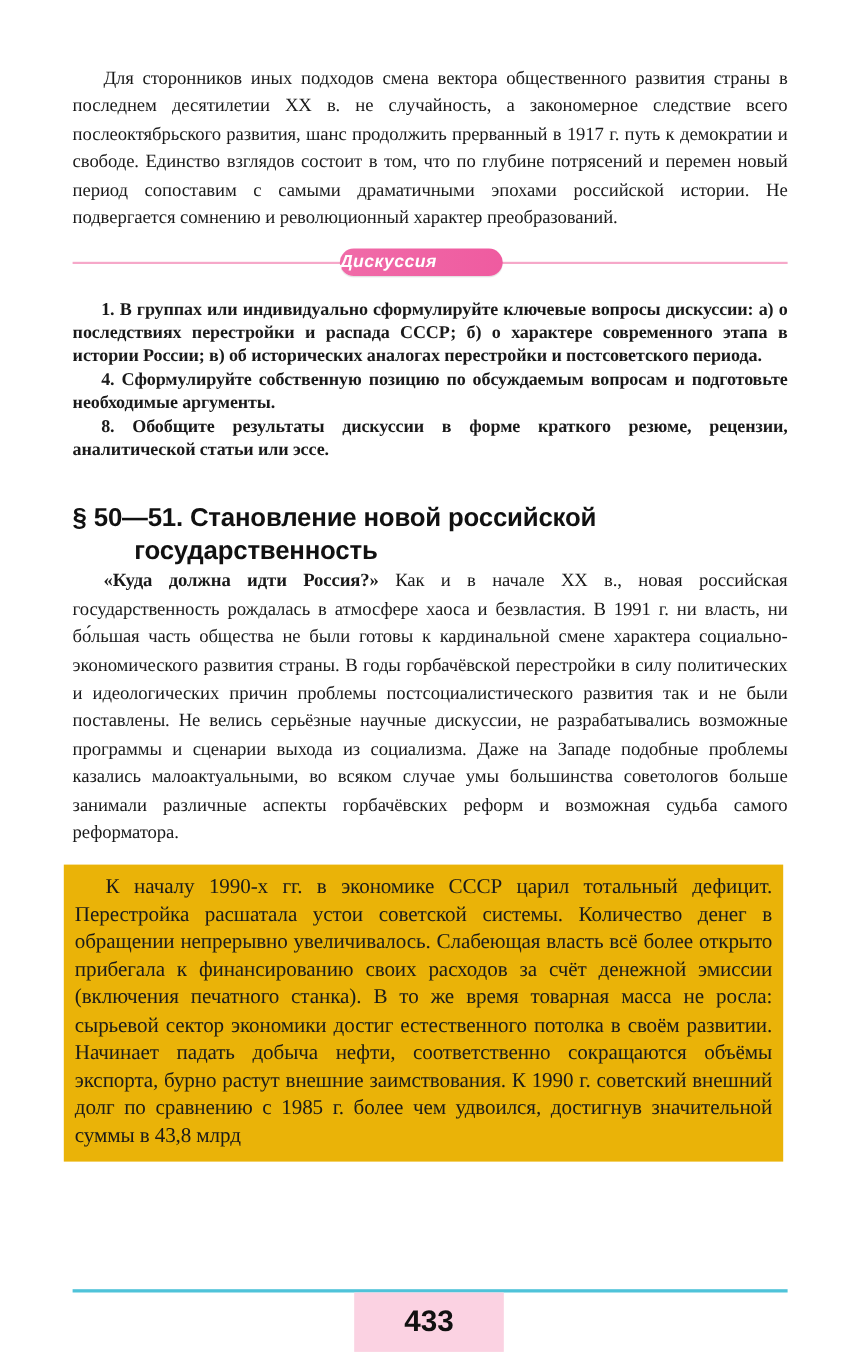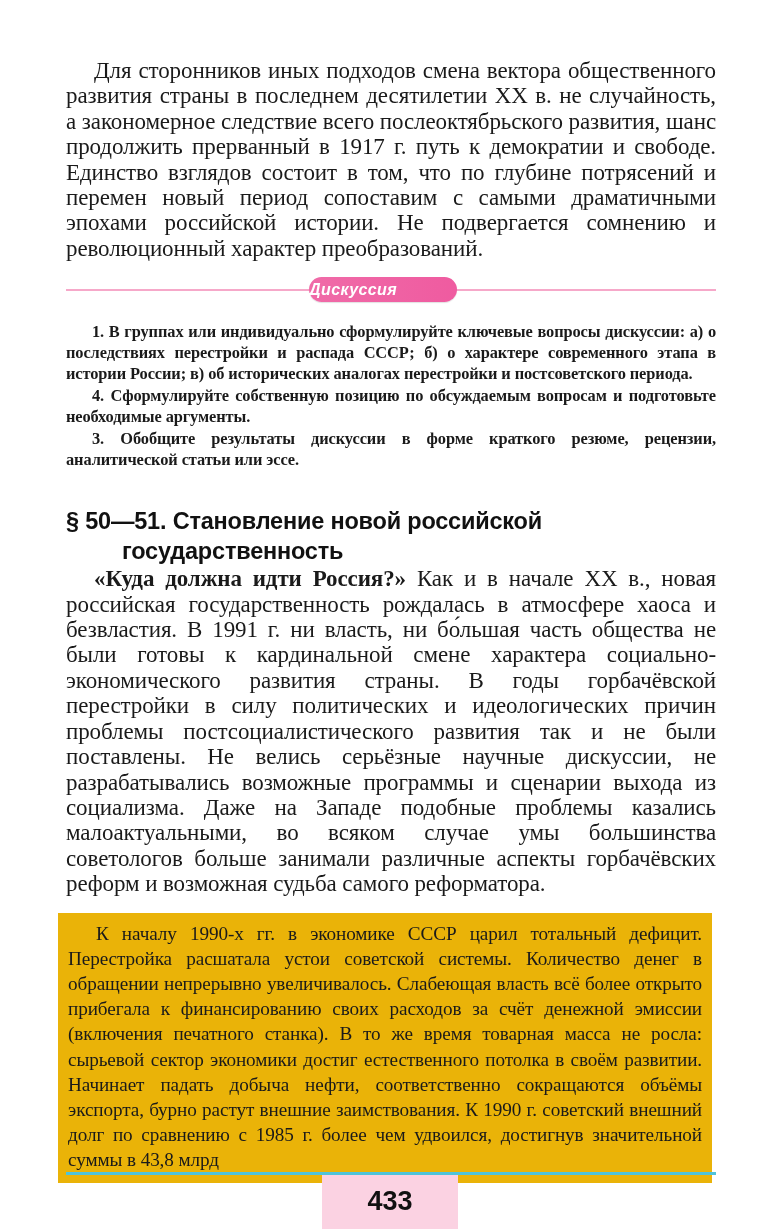--- a/index.html
+++ b/index.html
@@ -26,21 +26,21 @@
 
   .content {
     position: absolute;
     left: 66px;
     top: 58px;
     width: 650px;
   }
 
   p.body-par {
     margin: 0;
-    font-size: 23px;
+    font-size: 17px;
     line-height: 25.4px;
     text-align: justify;
     text-indent: 28px;
     letter-spacing: -0.1px;
   }
 
   
   .discussion-wrap {
     position: relative;
     height: 34px;
@@ -174,21 +174,21 @@
     <div class="discussion-wrap">
       <div class="discussion-rule"></div>
       <div class="discussion-tag">
         <span>Дискуссия</span>
       </div>
     </div>
 
     <ol class="task-list">
       <li>1. В группах или индивидуально сформулируйте ключевые вопросы дискуссии: а) о последствиях перестройки и распада СССР; б) о характере современного этапа в истории России; в) об исторических аналогах перестройки и постсоветского периода.</li>
       <li>4. Сформулируйте собственную позицию по обсуждаемым вопросам и подготовьте необходимые аргументы.</li>
-      <li>3. Обобщите результаты дискуссии в форме краткого резюме, рецензии, аналитической статьи или эссе.</li>
+      <li>8. Обобщите результаты дискуссии в форме краткого резюме, рецензии, аналитической статьи или эссе.</li>
     </ol>
 
     <div class="section-head">
       <span>§ 50—51.</span>
       <span>Становление новой российской</span>
       <span class="line2">государственность</span>
     </div>
 
     <p class="body-par subhead-par">
       <b>«Куда должна идти Россия?»</b><span> Как и в начале XX в., новая российская государственность рождалась в атмосфере хаоса и безвластия. В 1991 г. ни власть, ни бо́льшая часть общества не были готовы к кардинальной смене характера социально-экономического развития страны. В годы горбачёвской перестройки в силу политических и идеологических причин проблемы постсоциалистического развития так и не были поставлены. Не велись серьёзные научные дискуссии, не разрабатывались возможные программы и сценарии выхода из социализма. Даже на Западе подобные проблемы казались малоактуальными, во всяком случае умы большинства советологов больше занимали различные аспекты горбачёвских реформ и возможная судьба самого реформатора.</span>

